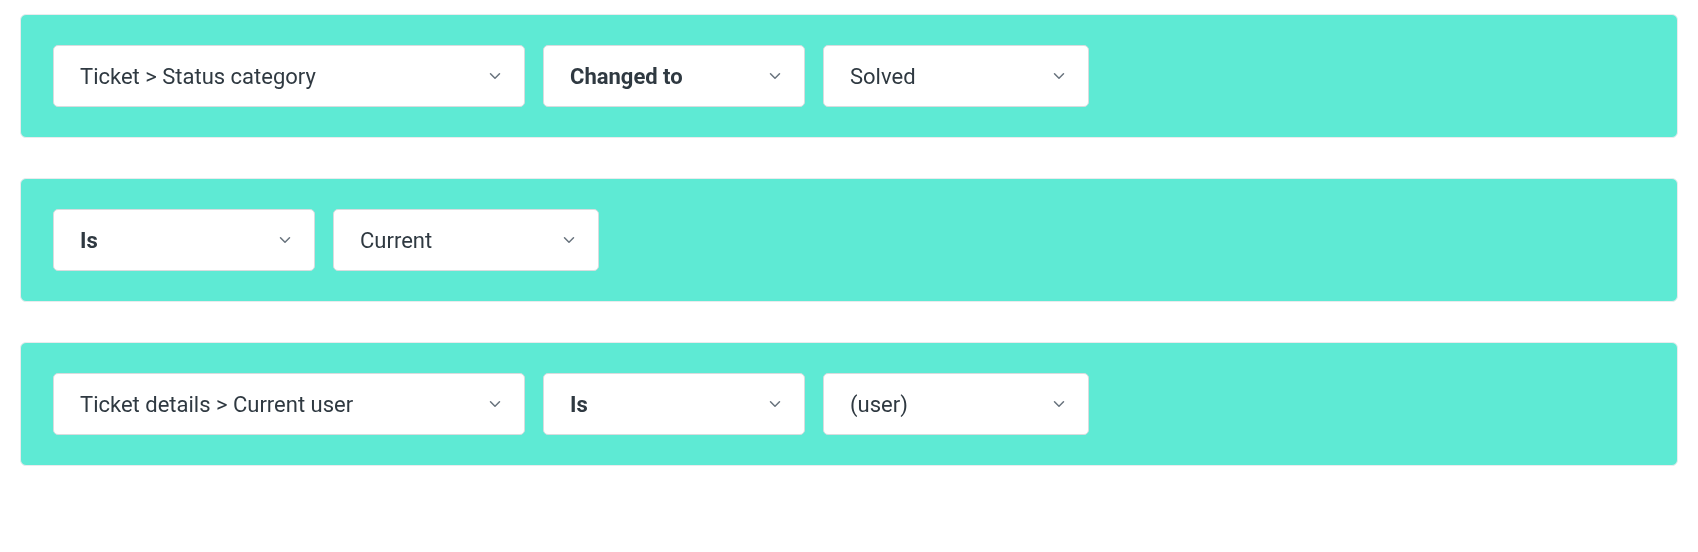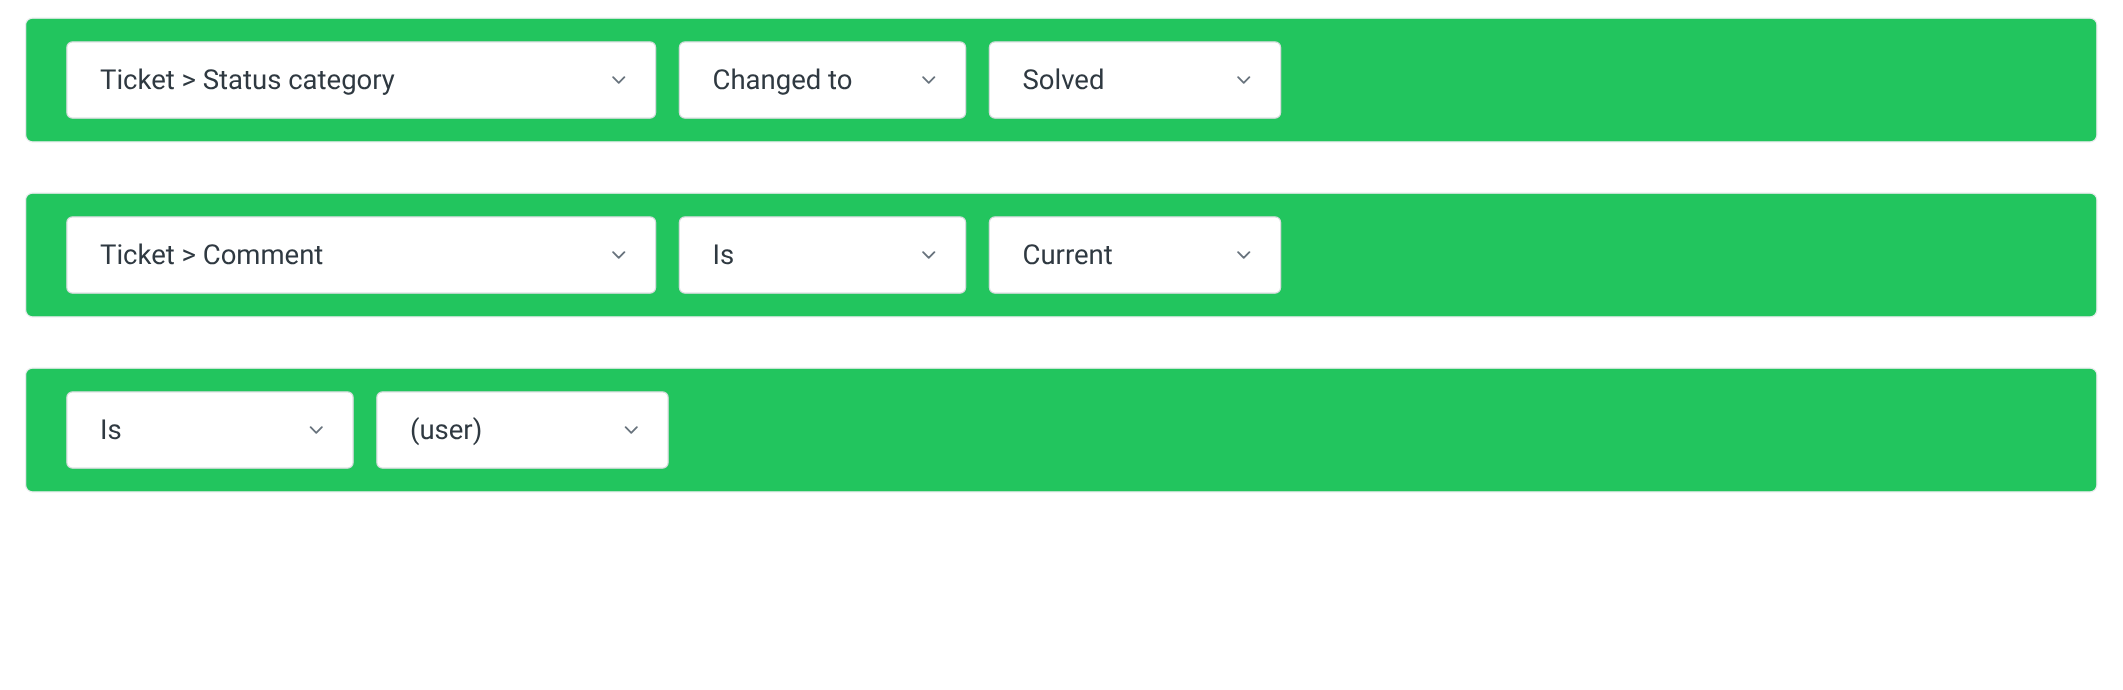--- a/index.html
+++ b/index.html
@@ -9,49 +9,50 @@
     }
     body {
       font-family: -apple-system, BlinkMacSystemFont, "Segoe UI", Roboto, Helvetica, Arial, sans-serif;
       background: #ffffff;
       padding: 14px 20px;
       width: 1698px;
     }
     .condition-row {
       border: 1px solid #e9ebed;
       border-radius: 6px;
-      padding: 18px 32px;
+      padding: 30px 32px;
       display: flex;
       gap: 18px;
       align-items: flex-start;
       margin-bottom: 40px;
-      background: #22c55e;
+      background: #5eead4;
     }
     .condition-row:last-child {
       margin-bottom: 0;
     }
     .select-box {
       border: 1px solid #d8dcde;
       border-radius: 5px;
       background: #ffffff;
       display: flex;
       align-items: center;
       justify-content: space-between;
       padding: 0 20px 0 26px;
       height: 62px;
       cursor: pointer;
     }
     .select-a {
       width: 472px;
     }
     .select-b {
-      width: 230px;
+      width: 262px;
+      font-weight: bold;
     }
     .select-c {
-      width: 234px;
+      width: 266px;
       gap: 20px;
     }
     .select-label {
       font-size: 22px;
       color: #2f3941;
       white-space: nowrap;
     }
     .chevron {
       color: #68737d;
       flex-shrink: 0;
@@ -84,47 +85,47 @@
     <span class="select-label">Solved</span>
     <span class="chevron">
       <svg width="18" height="18" viewBox="0 0 24 24" fill="none" stroke="currentColor" stroke-width="2" stroke-linecap="round" stroke-linejoin="round">
           <polyline points="6 9 12 15 18 9"></polyline>
         </svg>
     </span>
   </div>
 </div>
 
 <div class="condition-row">
-  <div class="select-box select-a">
-    <span class="select-label">Ticket &gt; Comment</span>
-    <span class="chevron">
-      <svg width="18" height="18" viewBox="0 0 24 24" fill="none" stroke="currentColor" stroke-width="2" stroke-linecap="round" stroke-linejoin="round">
-          <polyline points="6 9 12 15 18 9"></polyline>
-        </svg>
-    </span>
-  </div>
   <div class="select-box select-b">
     <span class="select-label">Is</span>
     <span class="chevron">
       <svg width="18" height="18" viewBox="0 0 24 24" fill="none" stroke="currentColor" stroke-width="2" stroke-linecap="round" stroke-linejoin="round">
           <polyline points="6 9 12 15 18 9"></polyline>
         </svg>
     </span>
   </div>
   <div class="select-box select-c">
     <span class="select-label">Current</span>
     <span class="chevron">
       <svg width="18" height="18" viewBox="0 0 24 24" fill="none" stroke="currentColor" stroke-width="2" stroke-linecap="round" stroke-linejoin="round">
           <polyline points="6 9 12 15 18 9"></polyline>
         </svg>
     </span>
   </div>
 </div>
 
 <div class="condition-row">
+  <div class="select-box select-a">
+    <span class="select-label">Ticket details &gt; Current user</span>
+    <span class="chevron">
+      <svg width="18" height="18" viewBox="0 0 24 24" fill="none" stroke="currentColor" stroke-width="2" stroke-linecap="round" stroke-linejoin="round">
+          <polyline points="6 9 12 15 18 9"></polyline>
+        </svg>
+    </span>
+  </div>
   <div class="select-box select-b">
     <span class="select-label">Is</span>
     <span class="chevron">
       <svg width="18" height="18" viewBox="0 0 24 24" fill="none" stroke="currentColor" stroke-width="2" stroke-linecap="round" stroke-linejoin="round">
           <polyline points="6 9 12 15 18 9"></polyline>
         </svg>
     </span>
   </div>
   <div class="select-box select-c">
     <span class="select-label">(user)</span>

